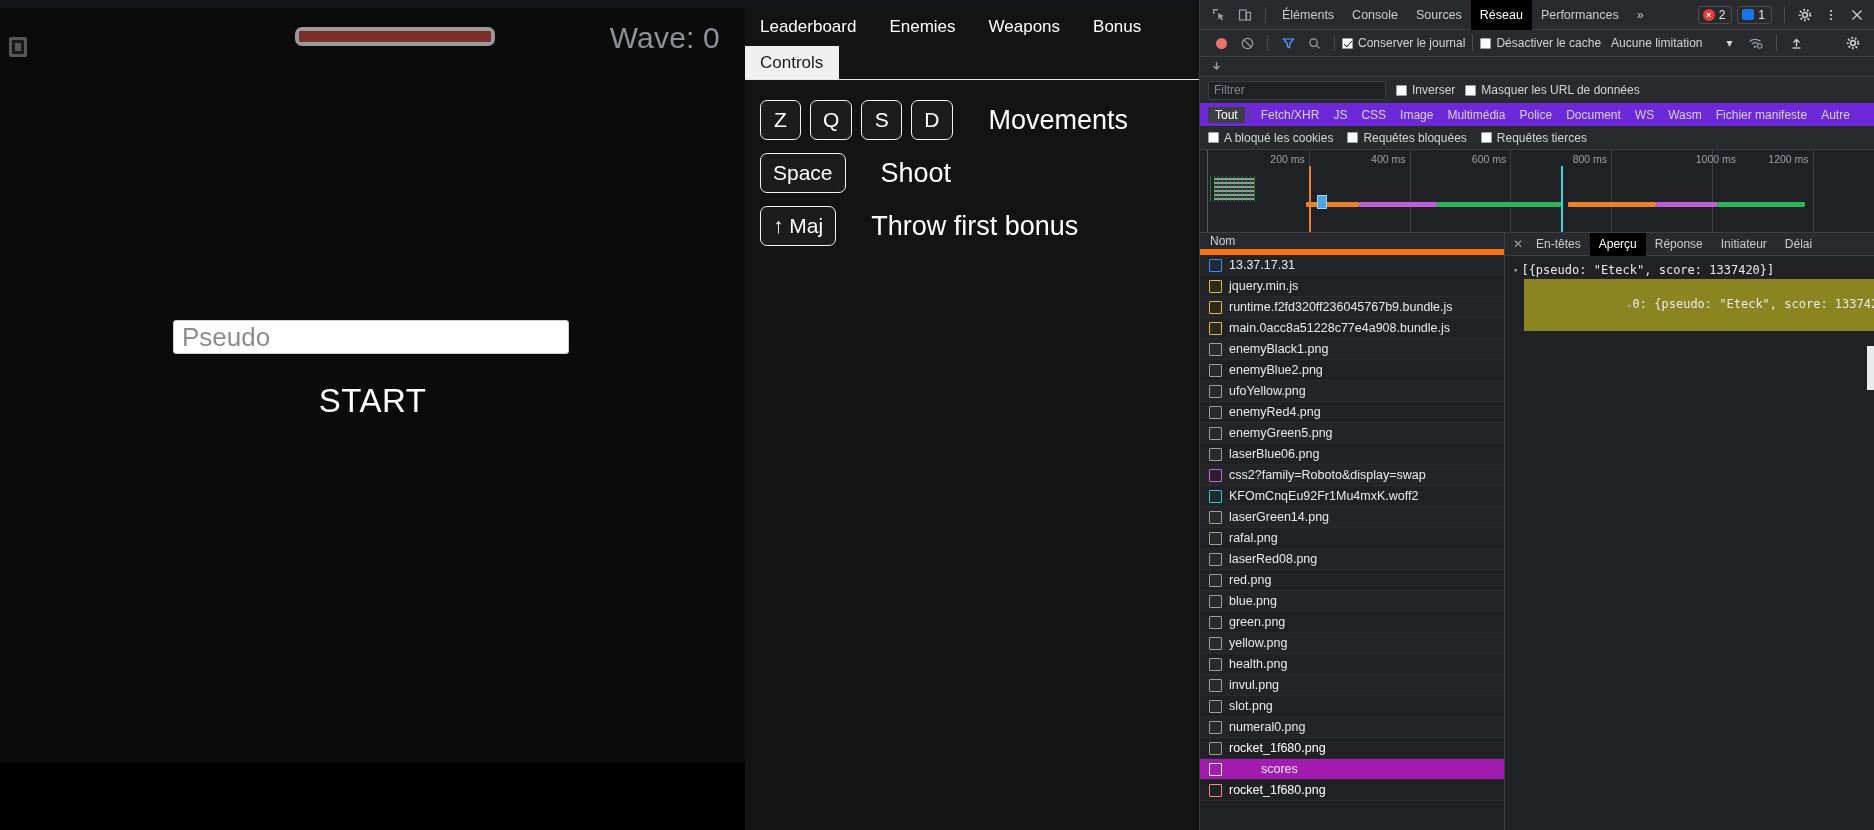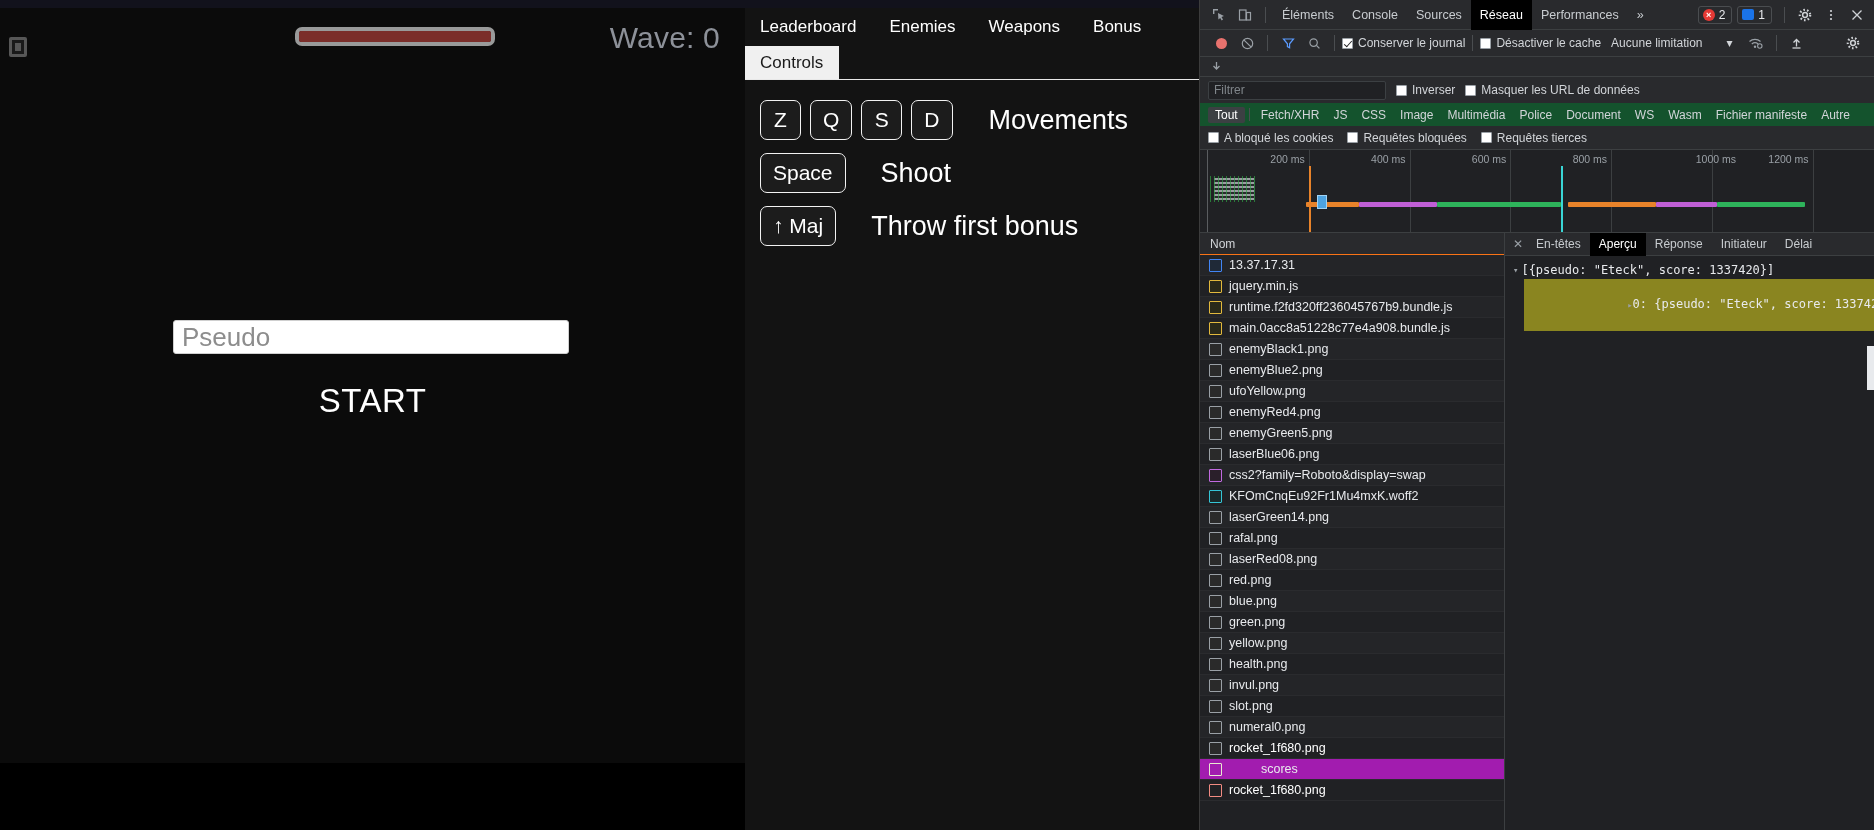--- a/index.html
+++ b/index.html
@@ -205,21 +205,21 @@
   .filter-input {
     width: 178px; height: 19px;
     background: #202124; border: 1px solid #3c4043;
     color: #d2d5d9; font-size: 12px; padding: 0 5px; border-radius: 2px;
     font-family: "Liberation Sans", sans-serif;
     outline: none;
   }
   .filter-input::placeholder { color: #80868b; }
   .dt-typesrow {
     height: 23px; display: flex; align-items: center;
-    padding: 0 8px; gap: 0px; background: #14532d; font-size: 12px;
+    padding: 0 8px; gap: 0px; background: #6d28d9; font-size: 12px;
   }
   .type-chip { padding: 1px 7px; color: #d2d5d9; cursor: pointer; border-radius: 2px; white-space: nowrap; }
   .type-chip.active { background: #3c4043; color: #ffffff; }
   .type-divider { width:1px; height: 13px; background:#4a4d50; margin: 0 4px; }
   .dt-thirdrow {
     height: 24px; display: flex; align-items: center;
     padding: 0 8px; gap: 14px; background: #292a2d;
     border-bottom: 1px solid #3c3f41;
   }
 
@@ -251,21 +251,21 @@
   .net-list {
     width: 305px; flex: 0 0 305px;
     background: #202124; overflow: hidden;
     border-right: 1px solid #3c3f41;
     display: flex; flex-direction: column;
   }
   .net-col-head {
     height: 22px; display:flex; align-items:center;
     padding-left: 10px;
     background: #292a2d; color: #d2d5d9; font-size: 12px;
-    border-bottom: 1px solid #f97316;
+    border-bottom: 6px solid #f97316;
   }
   .net-rows { flex: 1; overflow: hidden; }
   .net-row {
     height: 21px; display: flex; align-items: center;
     padding-left: 9px; gap: 7px;
     font-size: 12.5px; color: #e8eaed;
     border-bottom: 1px solid #2a2b2e;
     cursor: pointer; white-space: nowrap;
   }
   .net-row:nth-child(odd) { background: #242528; }

